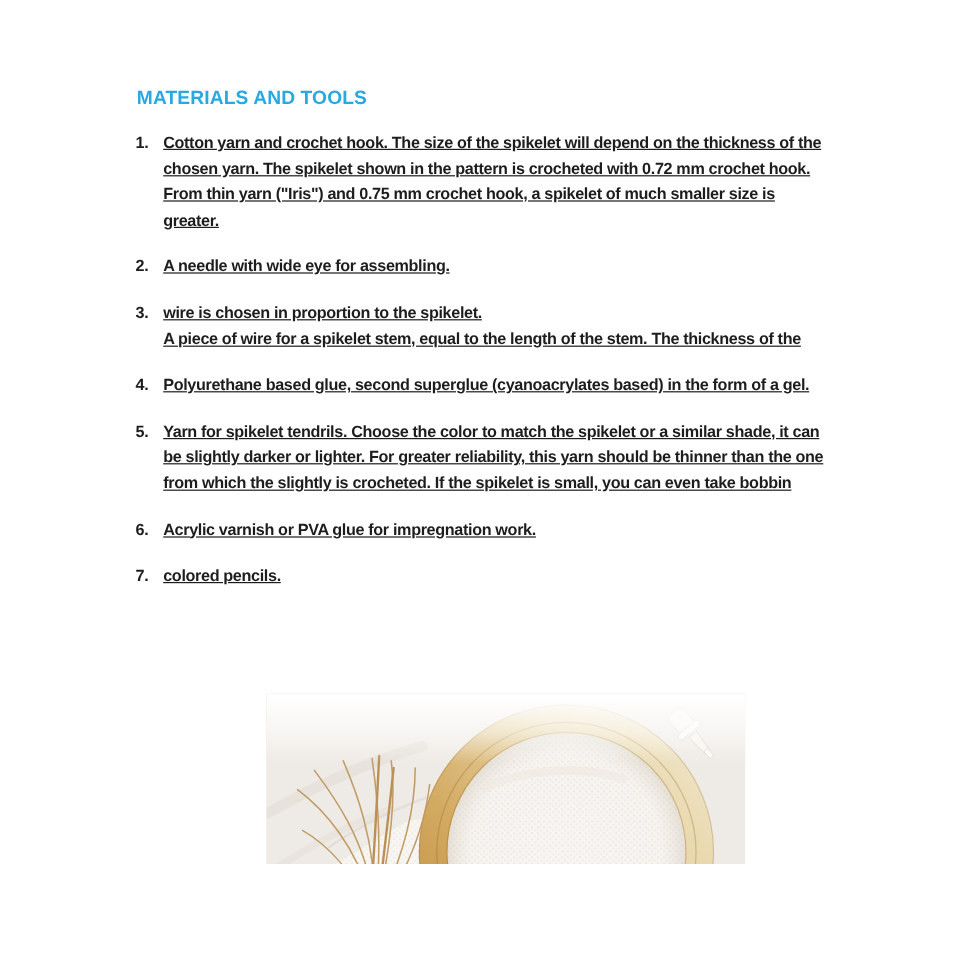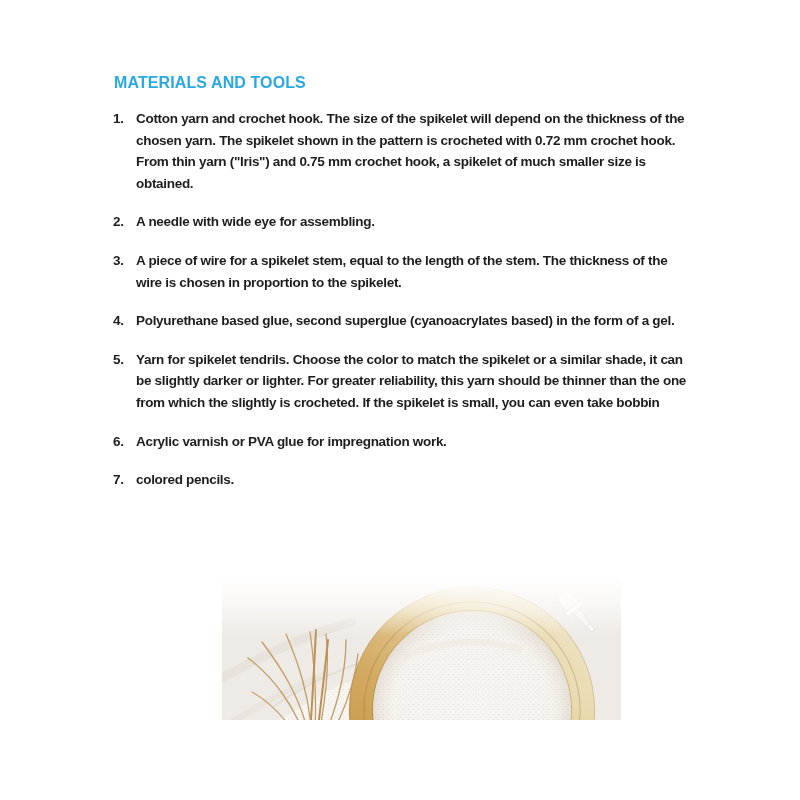--- a/index.html
+++ b/index.html
@@ -19,55 +19,55 @@
     color:var(--accent,#29a9e1);
   }
   .list{position:absolute;left:113px;top:108px;width:650px;}
   .list-item{
     display:flex;margin:0 0 17px 0;
     font-size:13.5px;font-weight:700;letter-spacing:-0.3px;
     color:var(--text,#1d1d1d);
   }
   .num{flex:0 0 23px;line-height:21.6px;}
   .lines{flex:1 1 auto;min-width:0;}
-  .line{line-height:21.6px;white-space:nowrap;}
+  .line{line-height:21.6px;white-space:nowrap;text-decoration:underline;}
   .photo{
     position:absolute;left:222px;top:578px;width:399px;height:222px;
     overflow:hidden;background:var(--photo-bg,#eeeae5);
   }
   .photo svg{display:block;}
 </style>
 </head>
 <body>
 
 <div class="page">
 
   <h1 class="heading">MATERIALS AND TOOLS</h1>
 
   <div class="list">
       <div class="list-item">
         <span class="num">1.</span>
         <div class="lines">
           <div class="line">Cotton yarn and crochet hook. The size of the spikelet will depend on the thickness of the</div>
           <div class="line">chosen yarn. The spikelet shown in the pattern is crocheted with 0.72 mm crochet hook.</div>
           <div class="line">From thin yarn ("Iris") and 0.75 mm crochet hook, a spikelet of much smaller size is</div>
-          <div class="line">obtained.</div>
+          <div class="line">greater.</div>
         </div>
       </div>
       <div class="list-item">
         <span class="num">2.</span>
         <div class="lines">
           <div class="line">A needle with wide eye for assembling.</div>
         </div>
       </div>
       <div class="list-item">
         <span class="num">3.</span>
         <div class="lines">
+          <div class="line">wire is chosen in proportion to the spikelet.</div>
           <div class="line">A piece of wire for a spikelet stem, equal to the length of the stem. The thickness of the</div>
-          <div class="line">wire is chosen in proportion to the spikelet.</div>
         </div>
       </div>
       <div class="list-item">
         <span class="num">4.</span>
         <div class="lines">
           <div class="line">Polyurethane based glue, second superglue (cyanoacrylates based) in the form of a gel.</div>
         </div>
       </div>
       <div class="list-item">
         <span class="num">5.</span>

